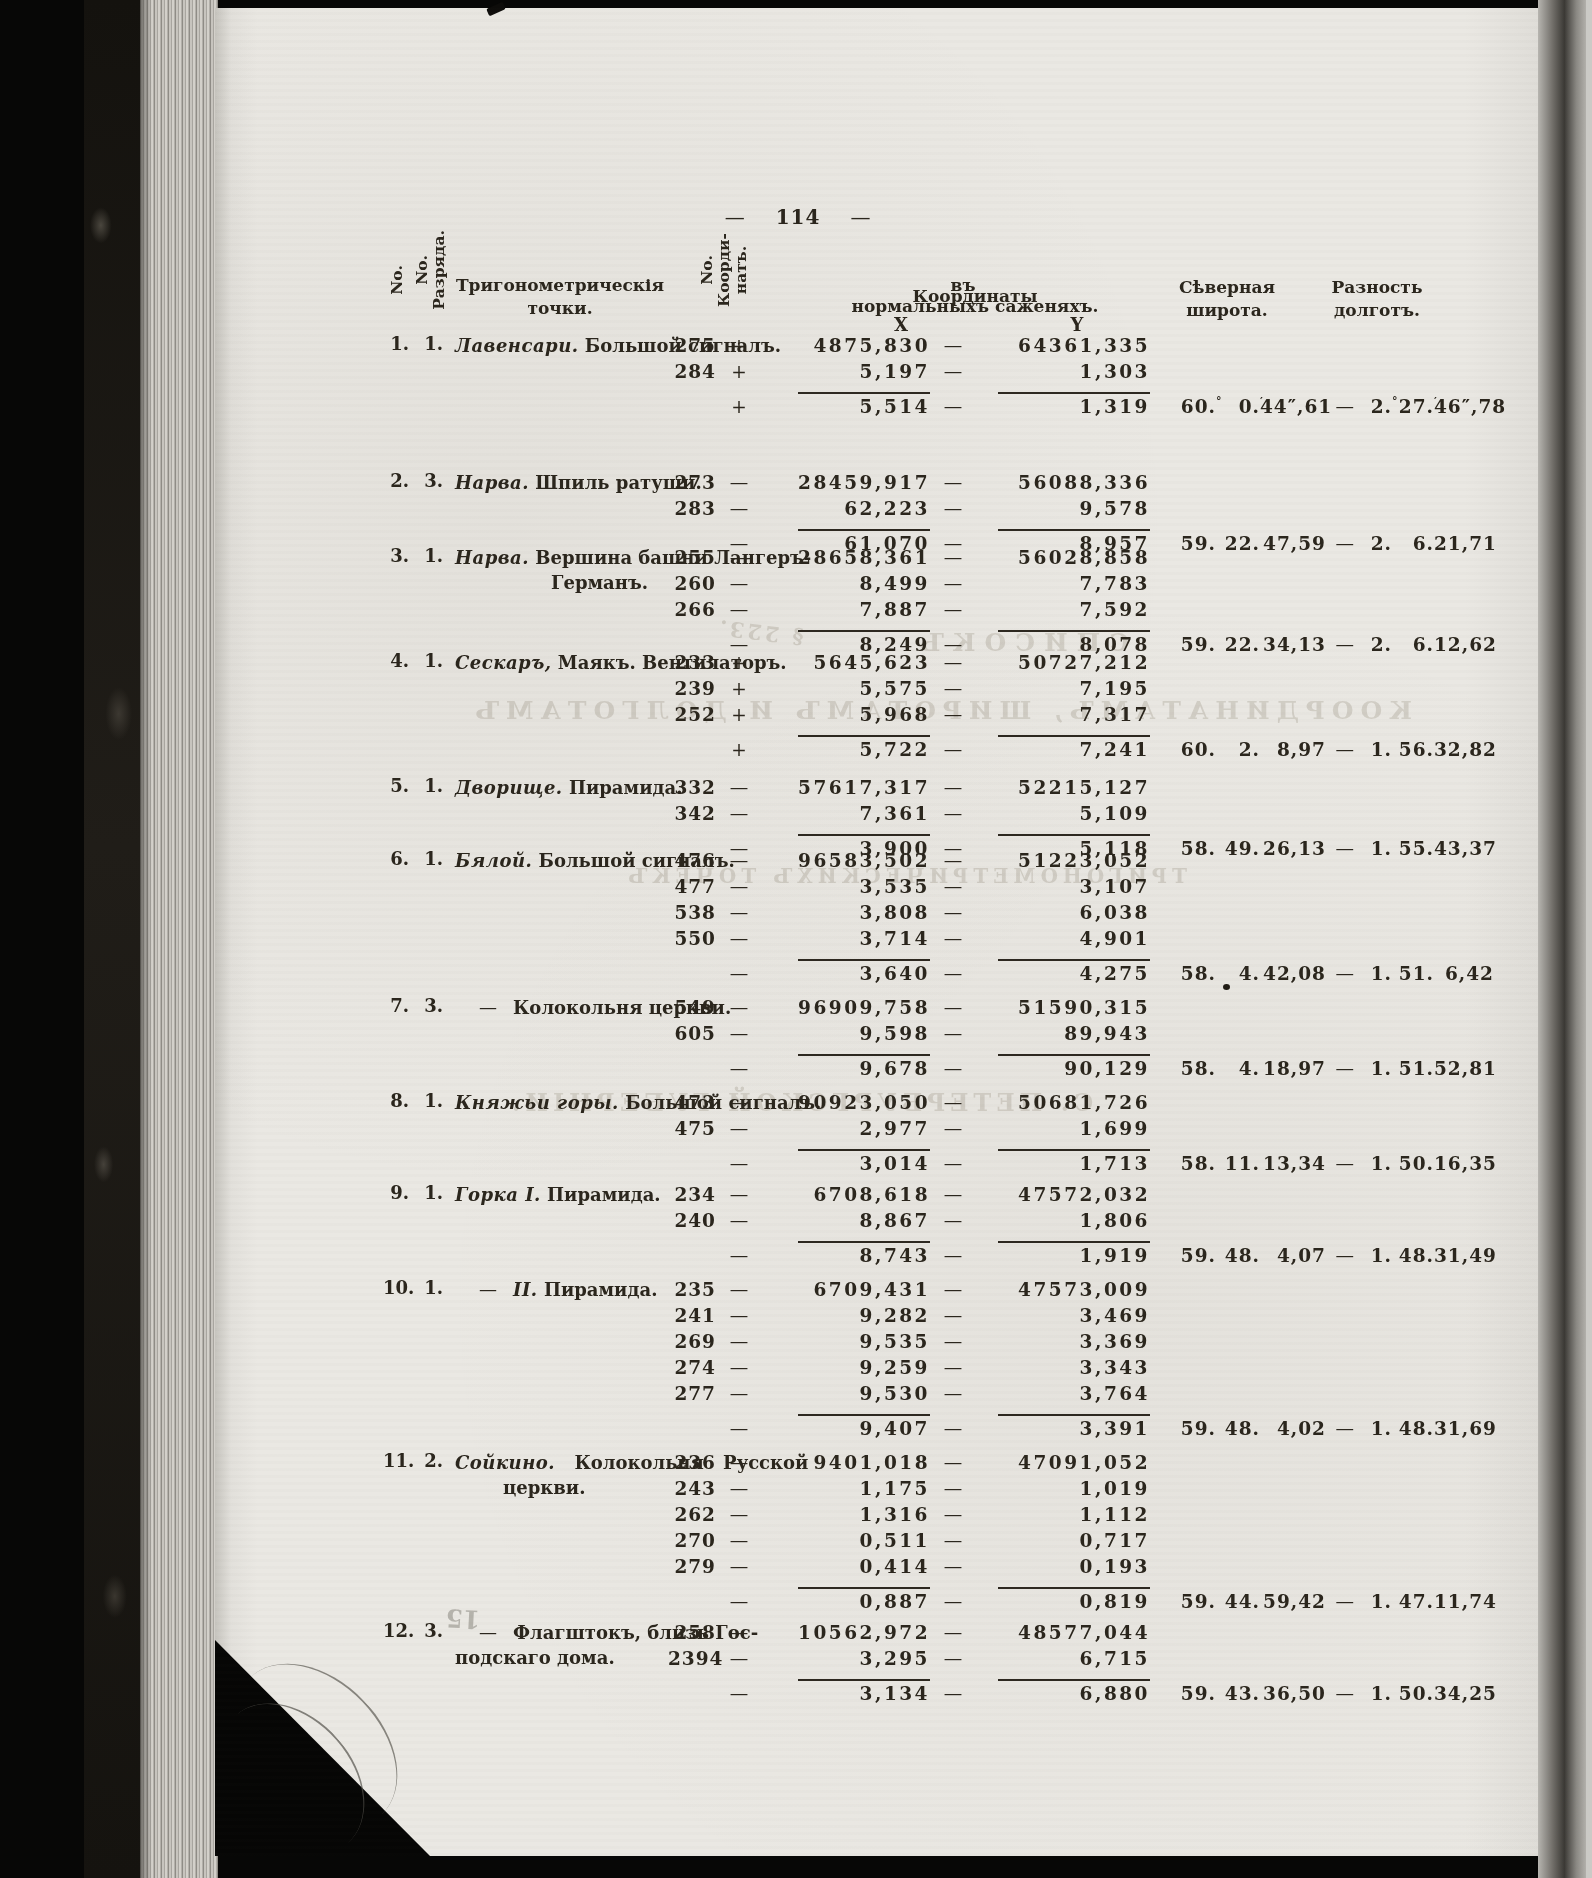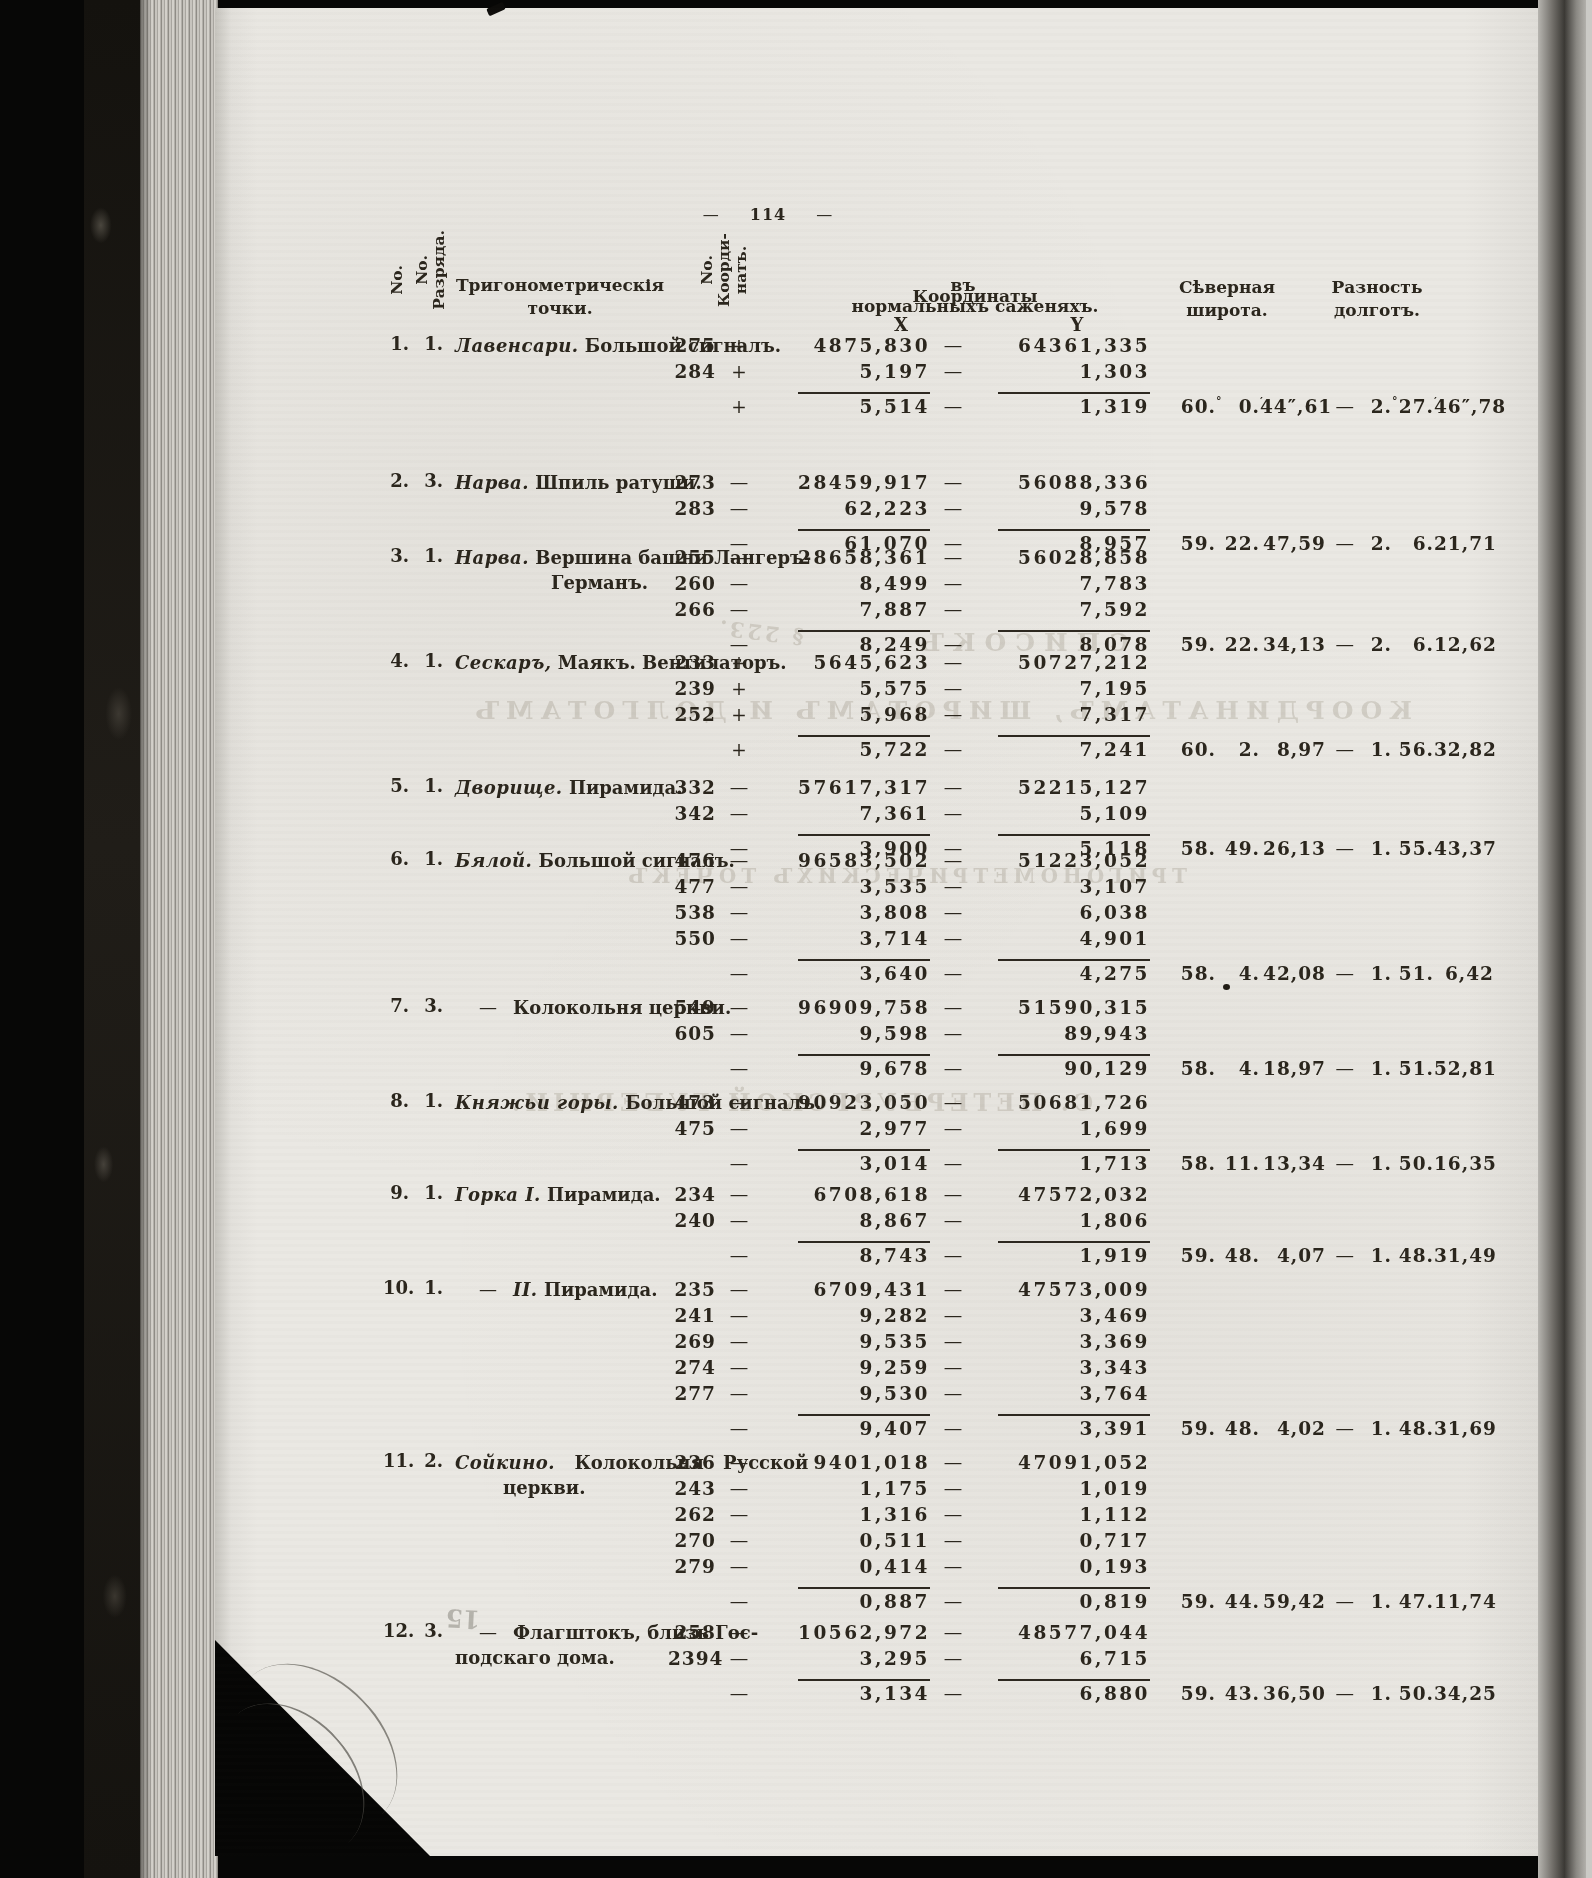--- a/index.html
+++ b/index.html
@@ -45,22 +45,22 @@
   .ghost{position:absolute;transform:translateX(-50%) scaleX(-1);
     color:rgba(80,66,46,.16);font-weight:700;white-space:nowrap;z-index:1;}
   .g1{left:545px;top:612px;font-size:21px;letter-spacing:3px;transform:translateX(-50%) rotate(187deg);}
   .g2{left:805px;top:620px;font-size:25px;letter-spacing:9px;}
   .g3{left:725px;top:688px;font-size:25px;letter-spacing:7px;}
   .g4{left:690px;top:856px;font-size:20px;letter-spacing:5px;}
   .g5{left:585px;top:1080px;font-size:24px;letter-spacing:5px;}
   .g6{left:248px;top:1596px;font-size:25px;transform:translateX(-50%) rotate(183deg);color:rgba(60,55,45,.30);}
 
   
-  .pagenum{position:absolute;left:553px;top:197px;transform:translateX(-50%);
-    font-size:16px;font-weight:700;letter-spacing:1px;white-space:nowrap;z-index:2;}
+  .pagenum{position:absolute;left:583px;top:197px;transform:translateX(-50%);
+    font-size:20px;font-weight:700;letter-spacing:1px;white-space:nowrap;z-index:2;}
   .pagenum span{margin:0 4px;}
   .pagenum .pn-dash{margin:0 26px;font-weight:400;}
   .hdr{position:absolute;transform:translateX(-50%);font-size:17px;font-weight:700;
     text-align:center;line-height:23px;white-space:nowrap;z-index:2;}
   .rot{position:absolute;transform:translate(-50%,-50%) rotate(-90deg);
     font-size:15.5px;font-weight:700;text-align:center;line-height:17px;white-space:nowrap;z-index:2;}
   .rot-no{left:181px;top:272px;}
   .rot-raz{left:215px;top:262px;}
   .rot-koord{left:508px;top:262px;}
   .h-points{left:345px;top:266px;}

